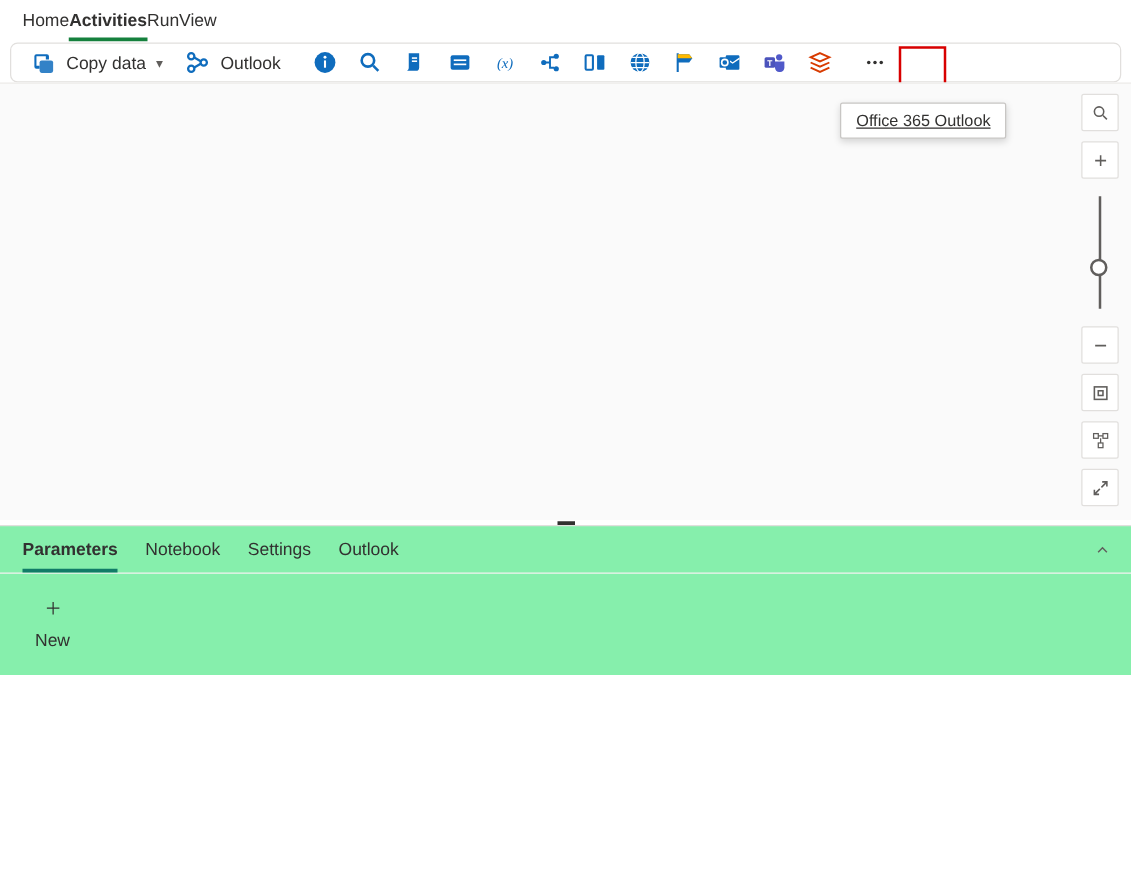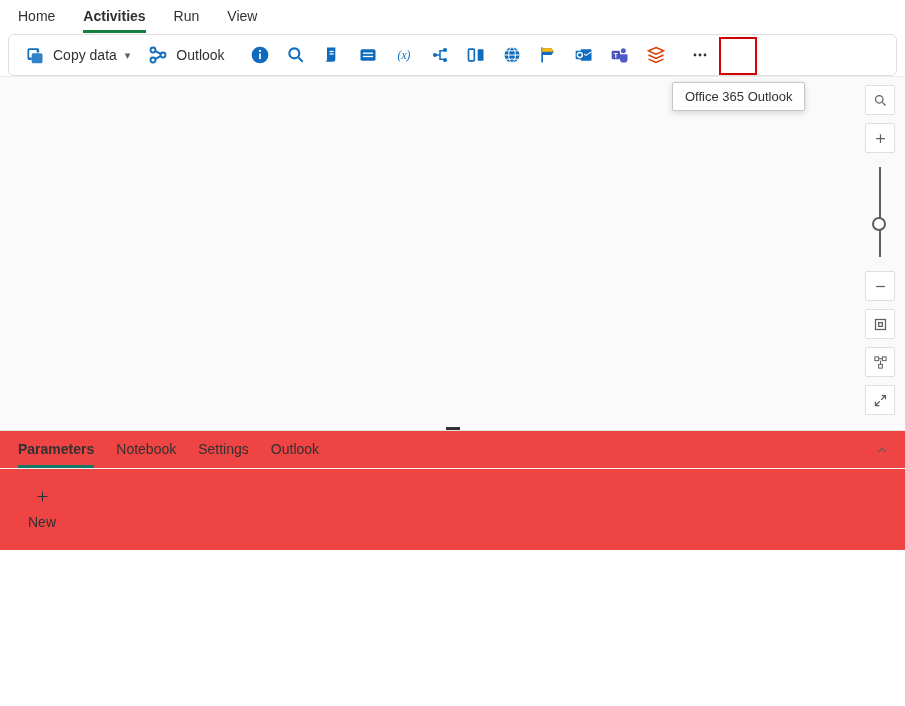--- a/index.html
+++ b/index.html
@@ -10,21 +10,20 @@
     background: #fff;
     width: 905px;
     height: 706px;
     overflow: hidden;
     position: relative;
   }
 
   
   .top-tabs {
     display: flex;
-    gap: 28px;
     padding: 8px 18px 0 18px;
     height: 34px;
     align-items: flex-start;
   }
   .top-tab {
     cursor: pointer;
     padding-bottom: 6px;
     font-size: 14px;
   }
   .top-tab.active {
@@ -34,21 +33,21 @@
 
   
   .toolbar-wrap {
     padding: 0 8px;
   }
   .toolbar {
     display: flex;
     align-items: center;
     border: 1px solid #e1dfdd;
     border-radius: 6px;
-    height: 42px;
+    height: 32px;
     padding: 0 8px;
     gap: 2px;
     position: relative;
   }
   .tb-btn {
     display: inline-flex;
     align-items: center;
     gap: 8px;
     padding: 6px 8px;
     cursor: pointer;
@@ -131,21 +130,21 @@
     justify-content:center;
     align-items:center;
   }
   .drag-handle div{
     width:14px;height:3px;background:#323130;
   }
 
   
   .bottom-panel {
     border-top: 1px solid #e1dfdd;
-    background: #ef4444;
+    background: #86efac;
     position: relative;
   }
   .bottom-tabs {
     display: flex;
     gap: 22px;
     padding: 10px 18px 0 18px;
     align-items: flex-start;
     border-bottom: 1px solid #f3f2f1;
     height: 38px;
   }
@@ -360,21 +359,21 @@
               <circle cx="18" cy="12" r="1.7"></circle>
             </g>
           </svg>
     </span>
   </div>
 
   <div class="highlight-box" style="left:710px; top:2px; width:38px; height:38px;"></div>
 </div>
 </div>
 
-<div class="tooltip" style="left:672px; top:82px;">Office 365 Outlook</div>
+<div class="tooltip" style="left:672px; top:82px;text-decoration:underline;">Office 365 Outlook</div>
 
 <div class="canvas">
   <div class="zoom-controls">
     <div class="zoom-btn">
       <svg width="15" height="15" viewBox="0 0 24 24">
           <g fill="none" stroke="#605e5c" stroke-width="2">
             <circle cx="10" cy="10" r="6"></circle>
             <path d="M15 15 L20 20"></path>
           </g>
         </svg>

